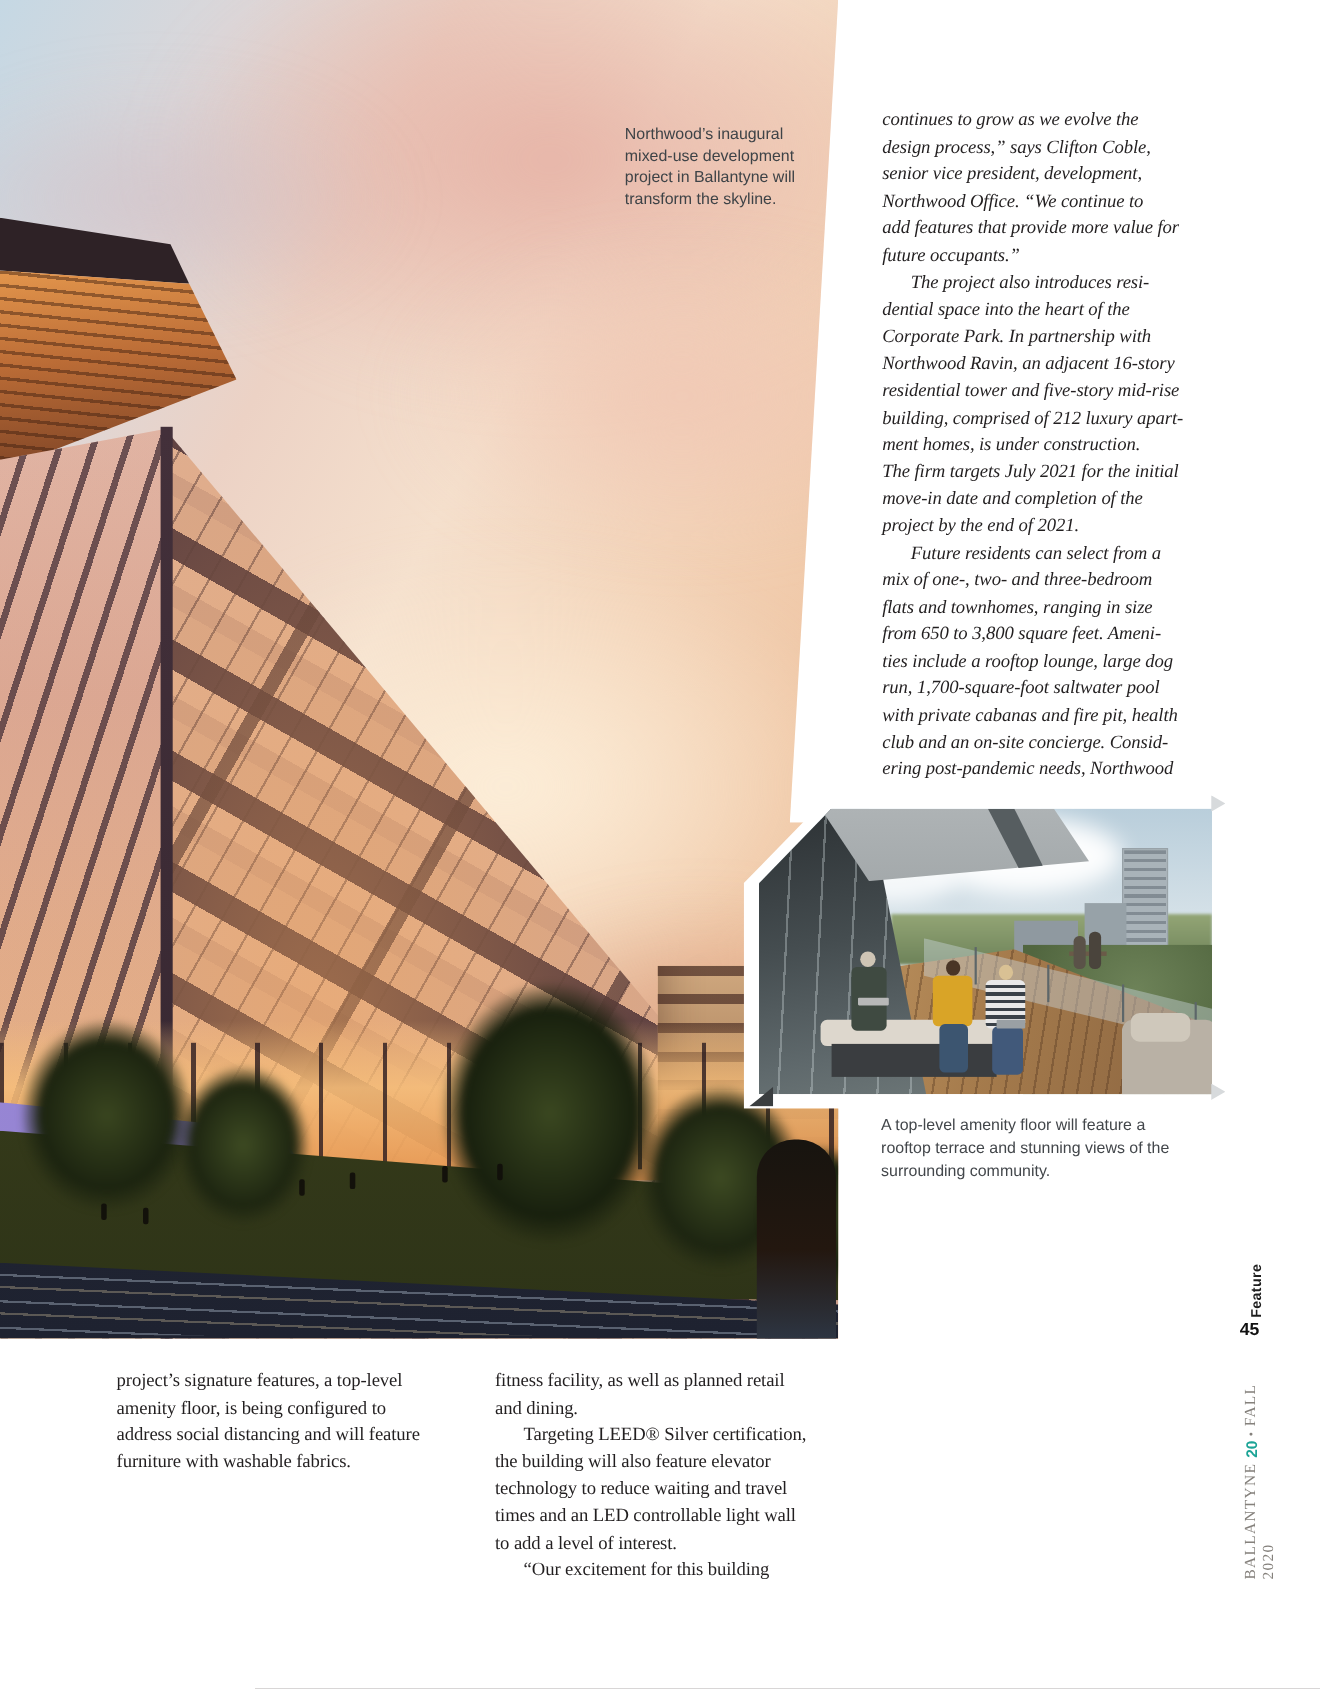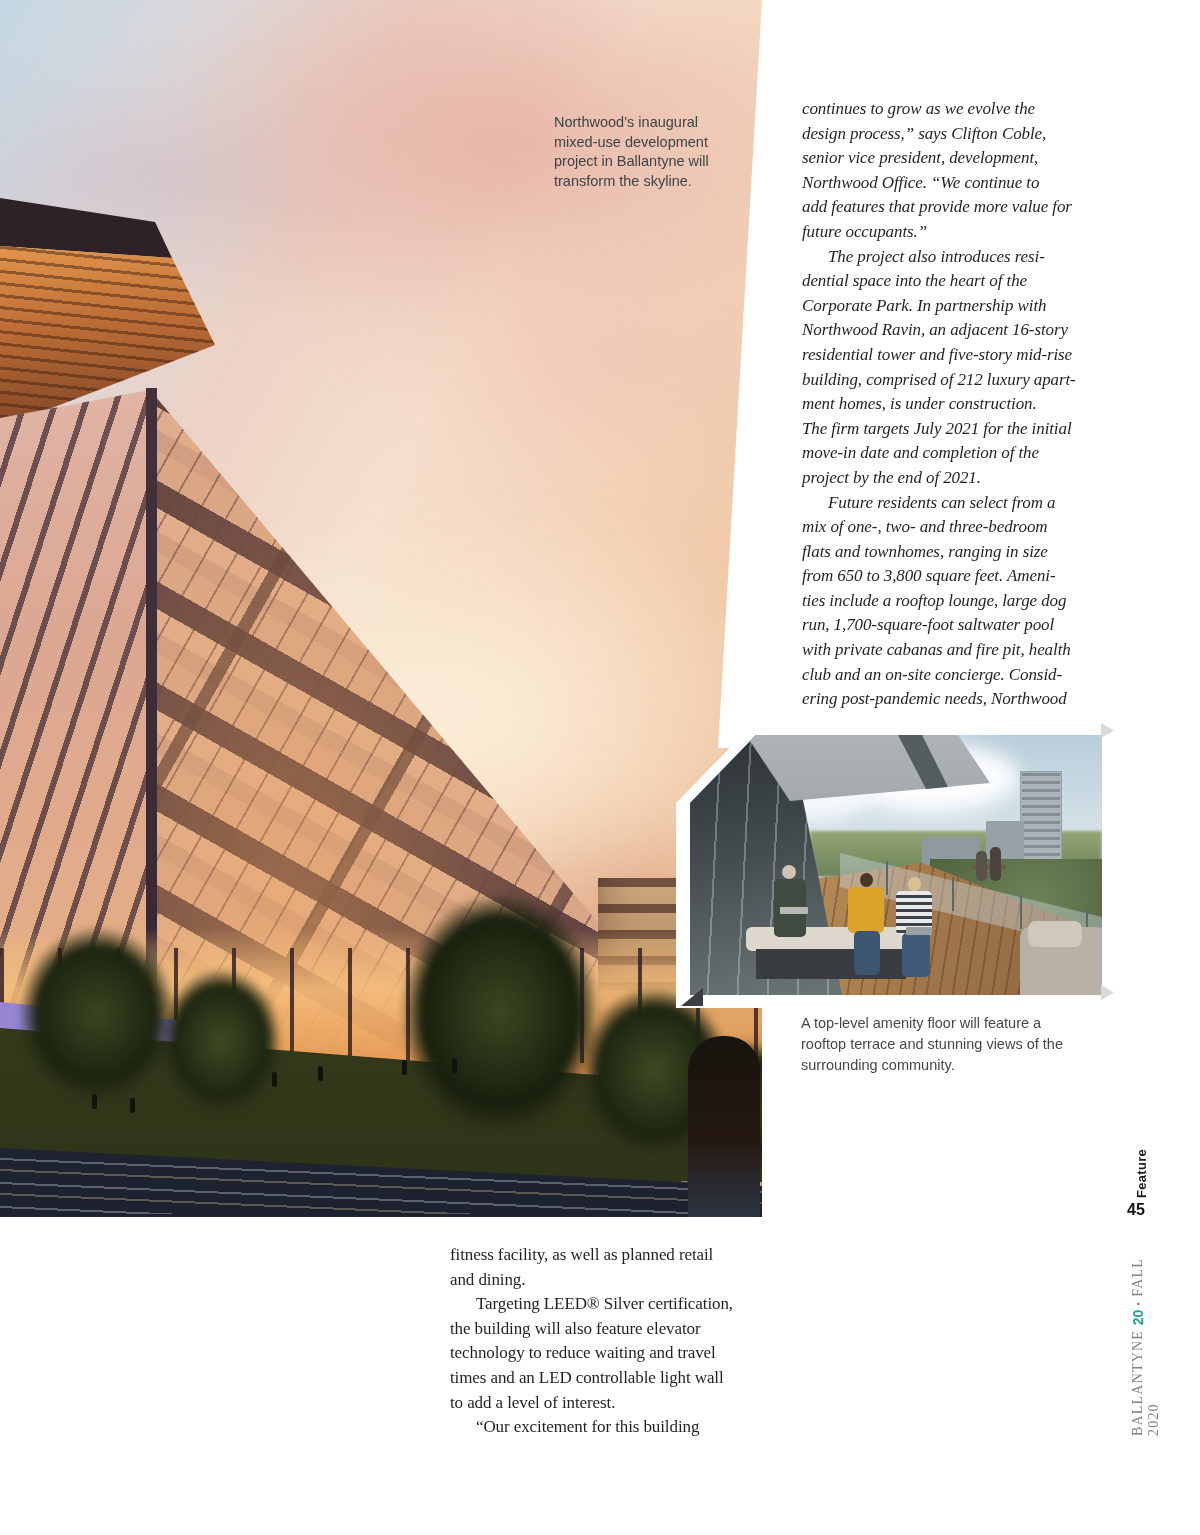--- a/index.html
+++ b/index.html
@@ -70,21 +70,21 @@
   .road{left:0;top:0;width:762px;height:1217px;
      background:linear-gradient(180deg,#2c3240 0%,#1e2230 100%);
      clip-path:polygon(0 1148px,762px 1186px,762px 1217px,0 1217px);}
   .road-streaks{left:0;top:0;width:762px;height:1217px;
      background:repeating-linear-gradient(2.5deg,rgba(0,0,0,0) 0 9px,rgba(186,200,216,.38) 9px 11px,rgba(0,0,0,0) 11px 22px,rgba(232,214,170,.3) 22px 24px);
      clip-path:polygon(0 1152px,762px 1190px,762px 1214px,0 1214px);}
   .walker{left:688px;top:1036px;width:72px;height:181px;border-radius:34px 34px 0 0;
      background:linear-gradient(180deg,#17140f,#23170f 55%,#2d3542);}
 
   
-  .hero-caption{left:554px;top:113px;font-family:"Liberation Sans",sans-serif;
+  .hero-caption{left:568px;top:113px;font-family:"Liberation Sans",sans-serif;
      font-size:14.5px;line-height:19.6px;color:#3e4347;white-space:pre;}
 
   
   .white-slant{left:700px;top:0;width:100px;height:748px;background:#ffffff;
      clip-path:polygon(62px 0,100px 0,100px 748px,18px 748px);}
 
   
   .inset-frame{left:676px;top:721px;width:432px;height:287px;background:#ffffff;
      clip-path:polygon(80px 0,432px 0,432px 287px,0 287px,0 82px);}
   .inset-photo{left:690px;top:735px;width:412px;height:260px;overflow:hidden;
@@ -289,20 +289,24 @@
 run, 1,700-square-foot saltwater pool
 with private cabanas and fire pit, health
 club and an on-site concierge. Consid-
 ering post-pandemic needs, Northwood</p>
   </div>
 
   <div class="abs body-col col-right-bottom">
   </div>
 
   <div class="abs body-col col-left">
+    <p>project’s signature features, a top-level
+amenity floor, is being configured to
+address social distancing and will feature
+furniture with washable fabrics.</p>
   </div>
 
   <div class="abs body-col col-mid">
     <p>fitness facility, as well as planned retail
 and dining.</p>
     <p class="ind">Targeting LEED® Silver certification,
 the building will also feature elevator
 technology to reduce waiting and travel
 times and an LED controllable light wall
 to add a level of interest.</p>

